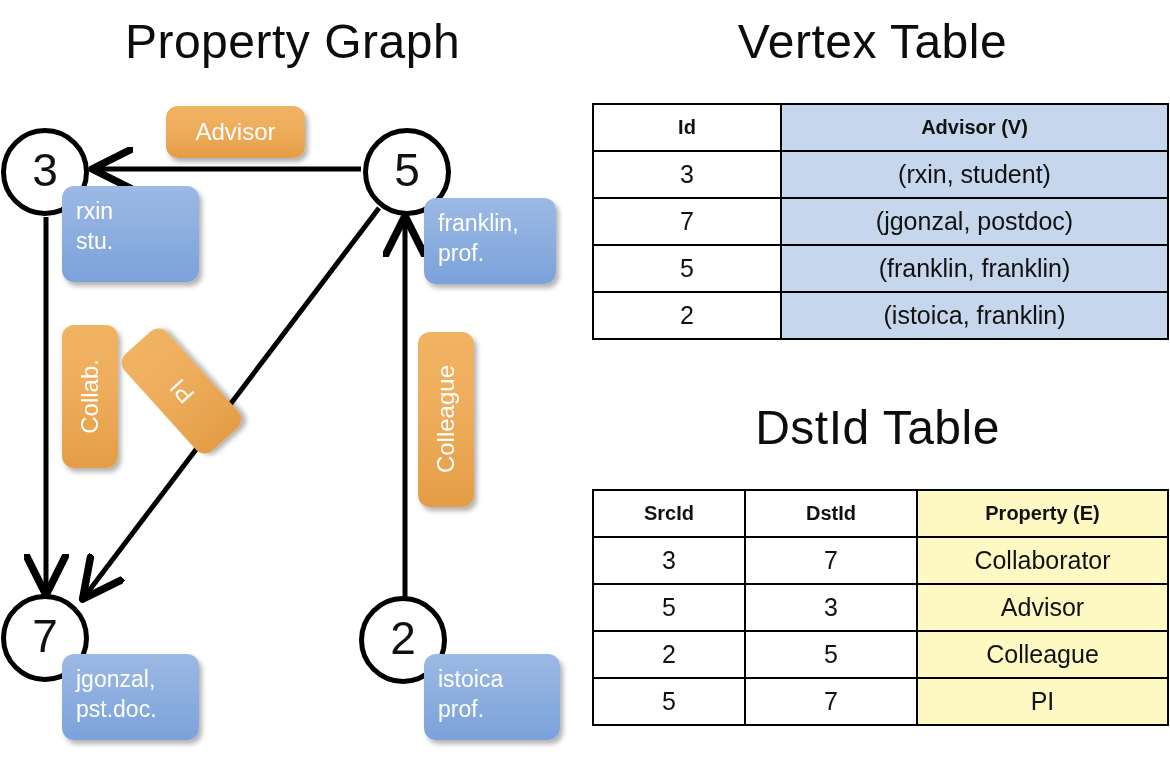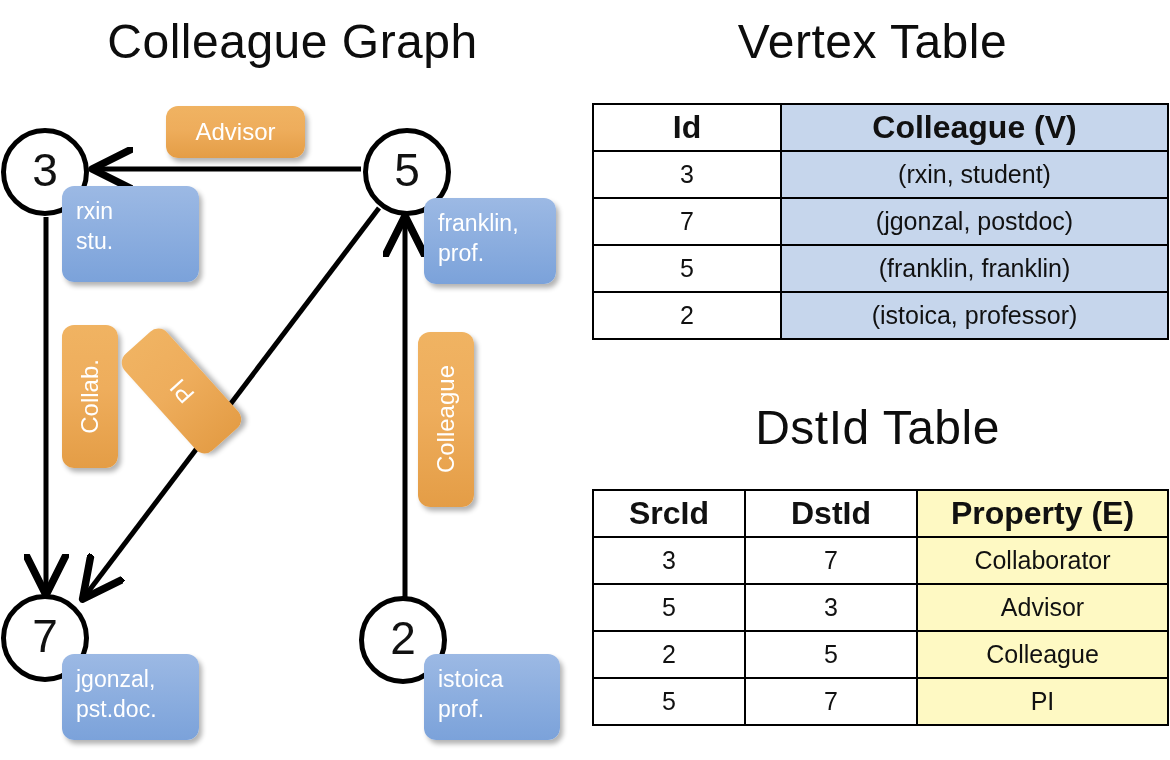--- a/index.html
+++ b/index.html
@@ -122,38 +122,38 @@
     font-weight: 300;
     font-size: 25px;
     color: #111;
     padding: 0;
     height: 45px;
     line-height: 45px;
     white-space: nowrap;
   }
   .data-table th {
     font-weight: 700;
-    font-size: 32px;
+    font-size: 20px;
   }
   .vtbl-prop { background: #c6d6ec; }
   .etbl-prop { background: #fef9c3; }
 
   #vertex-table { left: 592px; top: 103px; width: 575px; }
   #vertex-table col.c-id   { width: 188px; }
   #vertex-table col.c-prop { width: 387px; }
 
   #edge-table { left: 592px; top: 489px; width: 575px; }
   #edge-table col.c-src  { width: 152px; }
   #edge-table col.c-dst  { width: 172px; }
   #edge-table col.c-prop { width: 251px; }
 </style>
 </head>
 <body>
 
-<div class="title" id="title-property-graph">Colleague Graph</div>
+<div class="title" id="title-property-graph">Property Graph</div>
 <div class="title" id="title-vertex-table">Vertex Table</div>
 <div class="title" id="title-edge-table">DstId Table</div>
 
 <div id="graph-panel">
 
   <svg id="graph-edges" viewBox="0 0 585 760">
     <defs>
       <marker id="ah" markerWidth="9" markerHeight="9" refX="7.4" refY="4.5" orient="auto" markerUnits="strokeWidth">
         <path d="M0.4,0.6 L8.2,4.5 L0.4,8.4" fill="none" stroke="#000" stroke-width="1.5" stroke-linecap="round" stroke-linejoin="round"></path>
       </marker>
@@ -218,39 +218,39 @@
 </div>
 
 <table class="data-table" id="vertex-table">
   <colgroup>
       <col class="c-id">
       <col class="c-prop">
     </colgroup>
   <thead>
     <tr>
       <th>Id</th>
-      <th class="vtbl-prop">Colleague (V)</th>
+      <th class="vtbl-prop">Advisor (V)</th>
     </tr>
   </thead>
   <tbody>
     <tr>
       <td>3</td>
       <td class="vtbl-prop">(rxin, student)</td>
     </tr>
     <tr>
       <td>7</td>
       <td class="vtbl-prop">(jgonzal, postdoc)</td>
     </tr>
     <tr>
       <td>5</td>
       <td class="vtbl-prop">(franklin, franklin)</td>
     </tr>
     <tr>
       <td>2</td>
-      <td class="vtbl-prop">(istoica, professor)</td>
+      <td class="vtbl-prop">(istoica, franklin)</td>
     </tr>
   </tbody>
 </table>
 
 <table class="data-table" id="edge-table">
   <colgroup>
       <col class="c-src">
       <col class="c-dst">
       <col class="c-prop">
     </colgroup>

